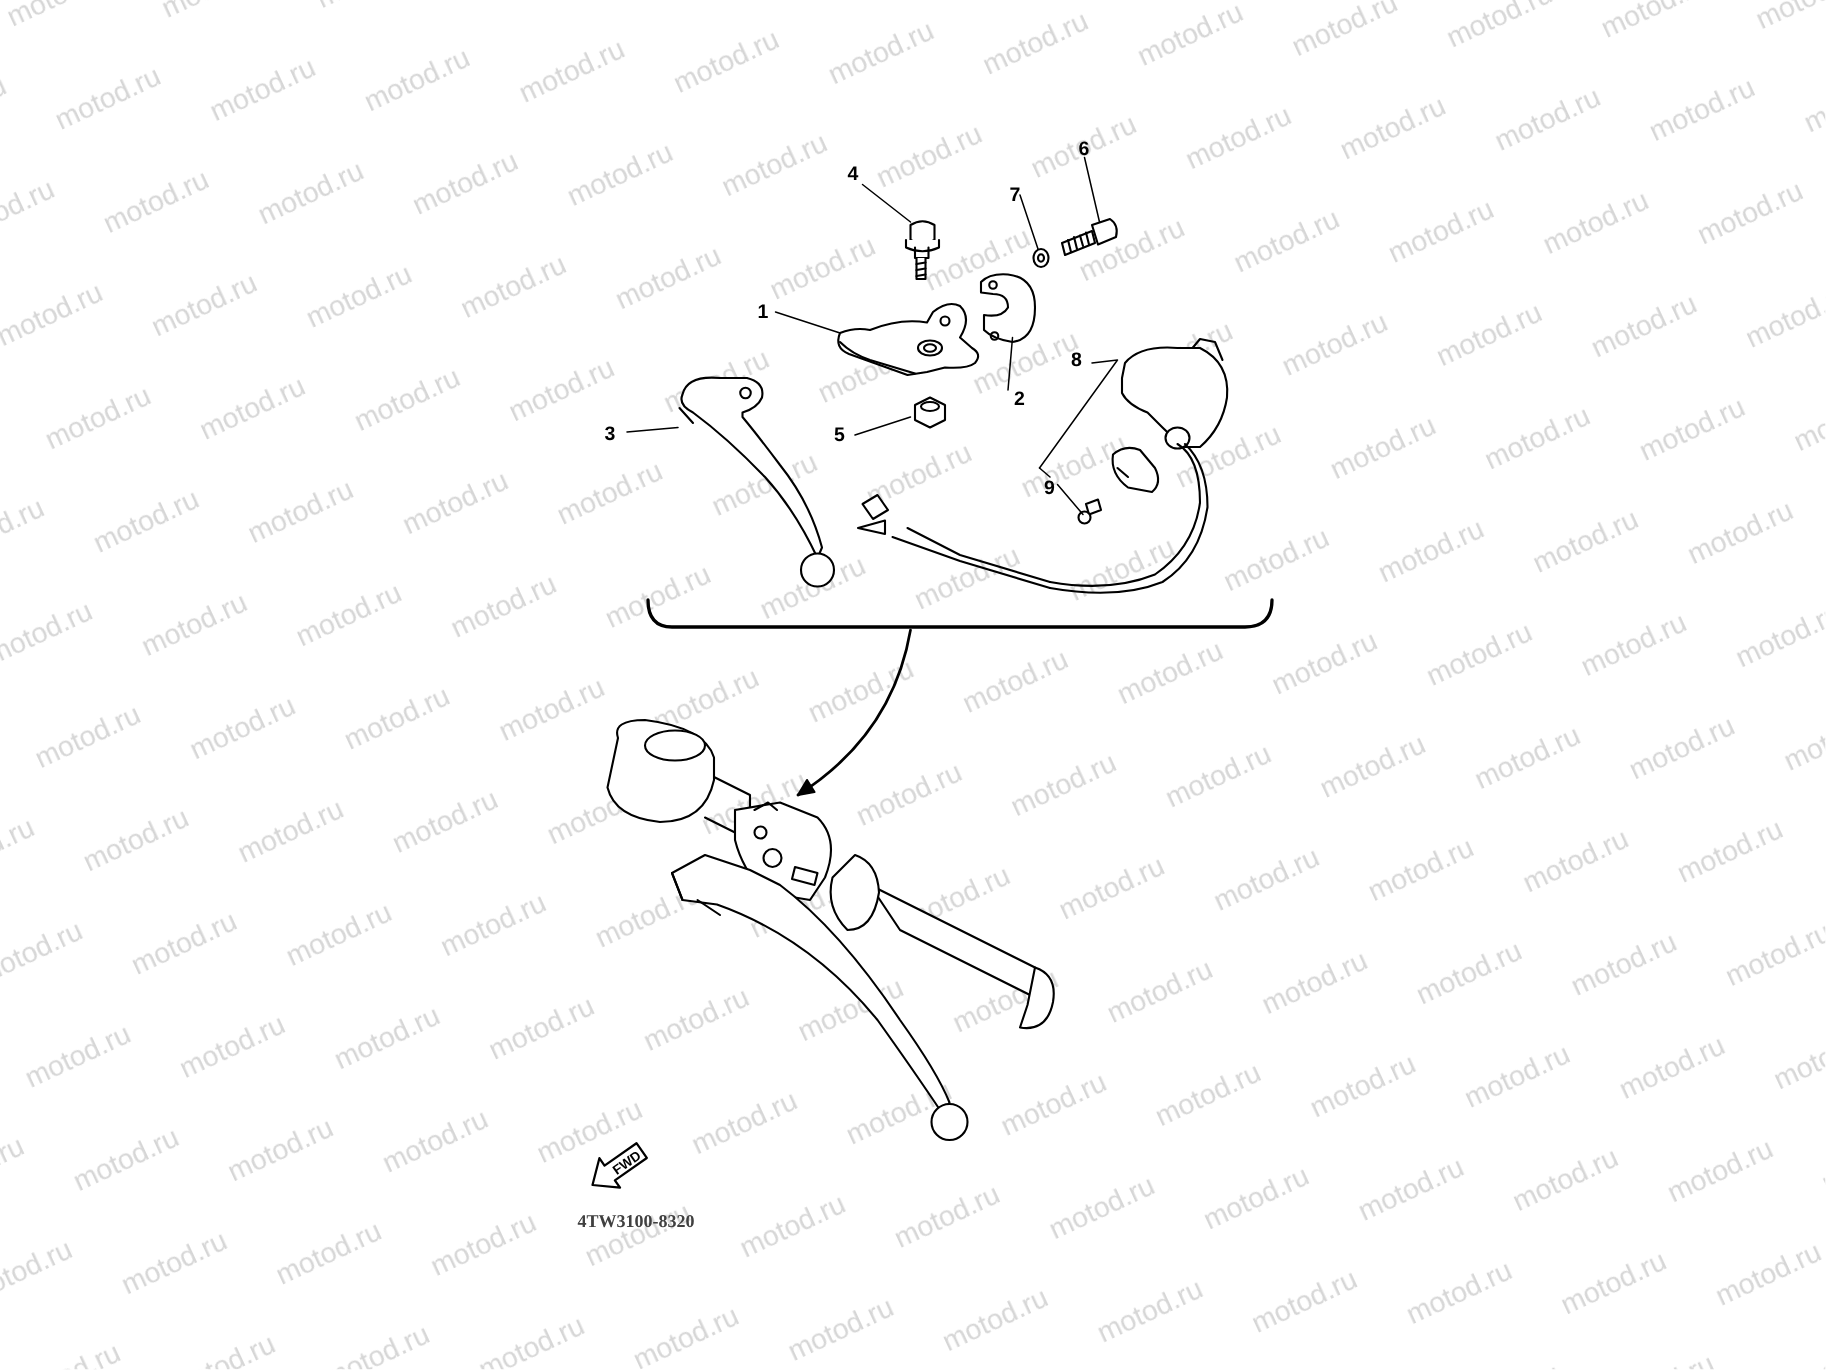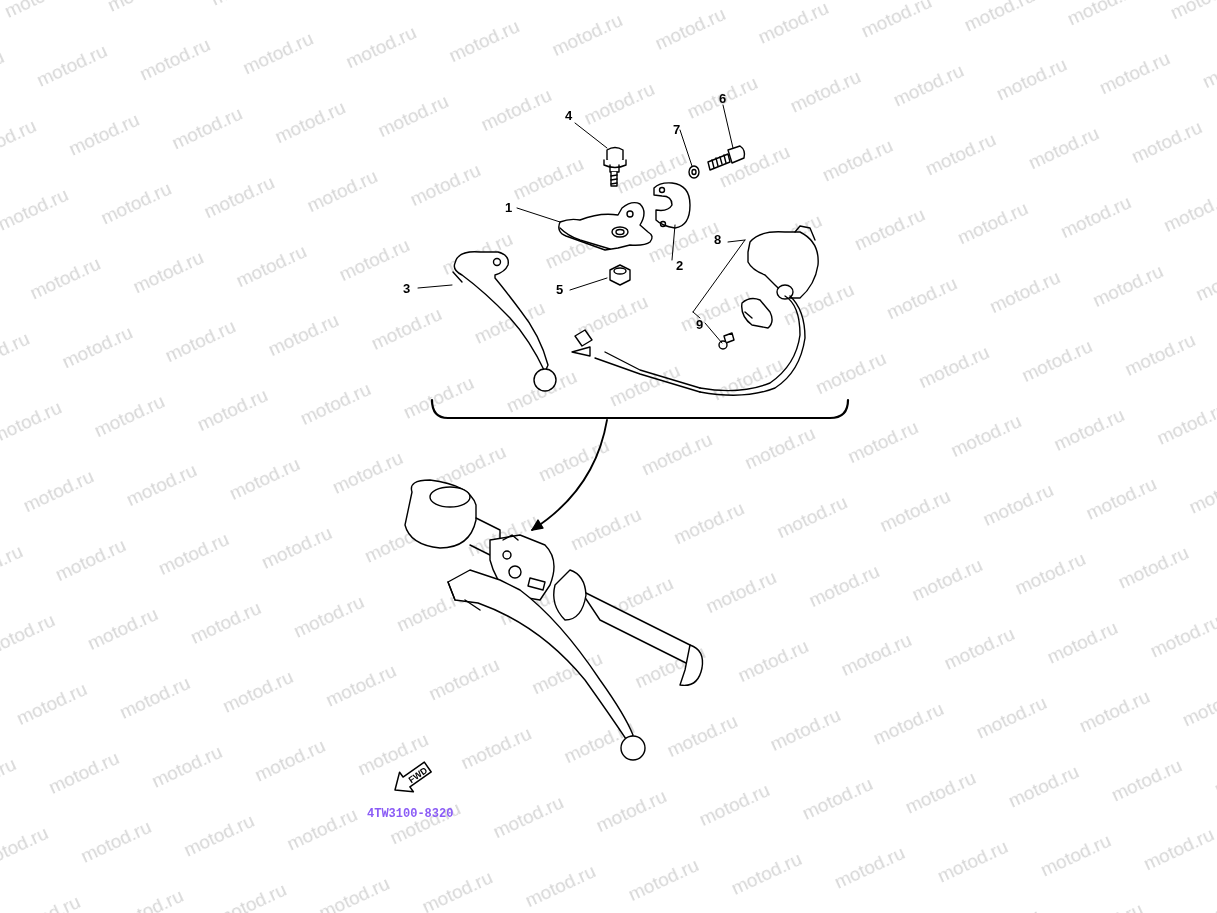--- a/index.html
+++ b/index.html
@@ -1,20 +1,20 @@
 <!DOCTYPE html>
 <html><head>
 <meta charset="utf-8">
 <style>
   html, body { margin:0; padding:0; background:#ffffff; }
   body { width:1217px; height:913px; position:relative; overflow:hidden; font-family:"Liberation Sans", sans-serif; }
   #watermark { position:absolute; left:0; top:0; width:1217px; height:913px; pointer-events:none; }
   #diagram { position:absolute; left:0; top:0; }
   .callout { font-family:"Liberation Sans", sans-serif; font-size:13px; font-weight:bold; fill:#000; }
-  .code { position:absolute; left:367px; top:807px; font-size:12px; font-weight:bold; color:#8b5cf6; font-family:Liberation Mono, monospace; }
+  .code { position:absolute; left:385px; top:807px; font-size:12px; font-weight:bold; color:#404040; font-family:Liberation Serif, serif; }
 </style>
 </head>
 <body>
 
 <svg id="watermark" width="1217" height="913">
   <defs>
     <pattern id="wm" width="192" height="76" patternUnits="userSpaceOnUse" patternTransform="rotate(-25)">
       <text x="0" y="20" font-family="Liberation Sans, sans-serif" font-size="19" fill="#d6d6d6">motod.ru</text>
       <text x="96" y="58" font-family="Liberation Sans, sans-serif" font-size="19" fill="#d6d6d6">motod.ru</text>
     </pattern>

